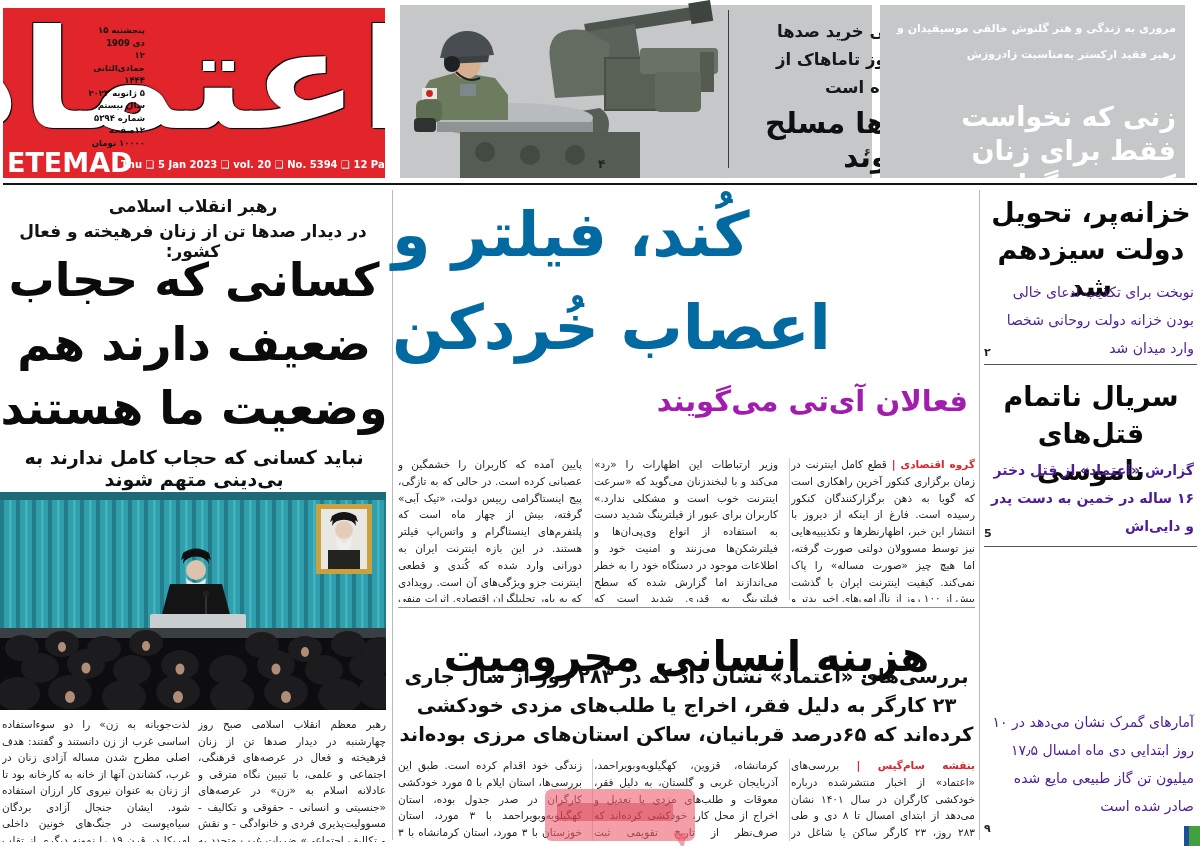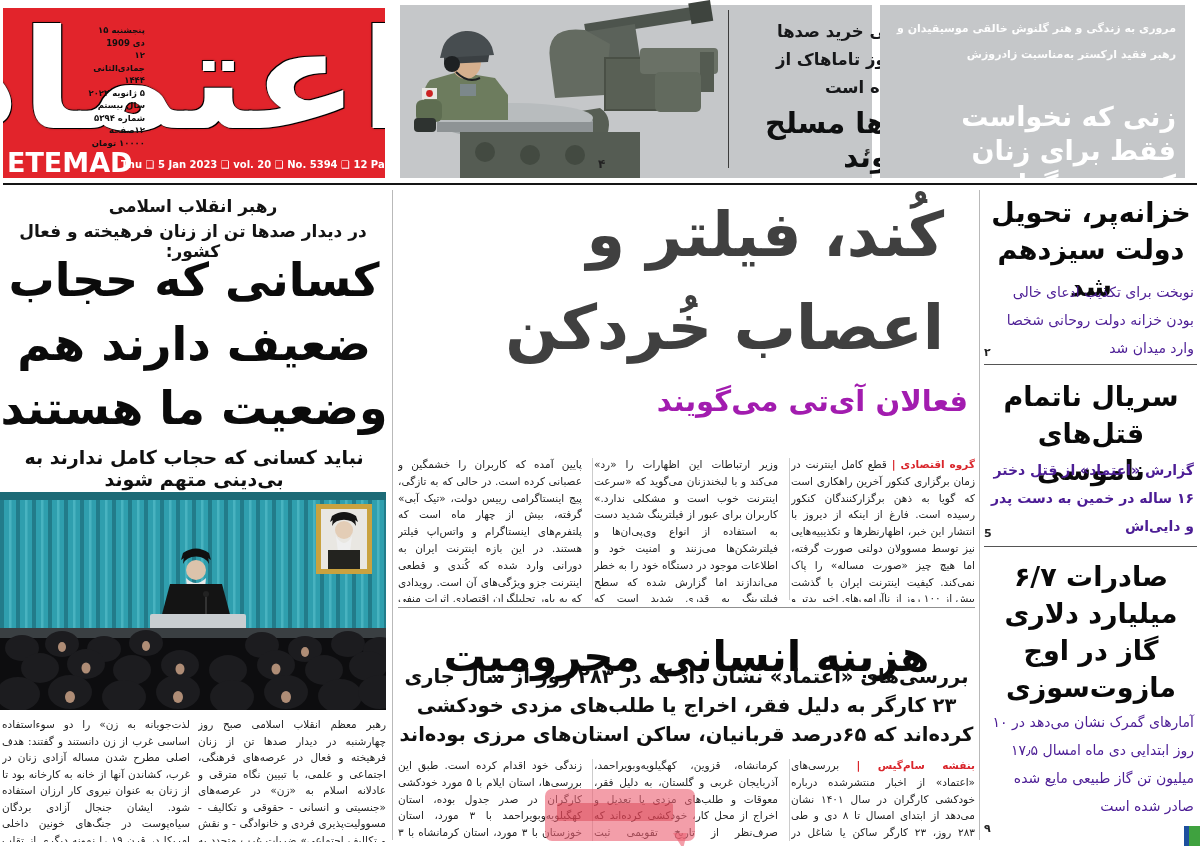--- a/index.html
+++ b/index.html
@@ -84,22 +84,22 @@
   #leader-photo { left:0px; top:492px; width:386px; height:218px; }
   .body-col {
     font-size:10.5px; line-height:16.5px; color:#1f1f1f; text-align:justify;
     direction:rtl;
   }
   #left-col-a { left:198px; top:716px; width:188px; height:126px; overflow:hidden; }
   #left-col-b { left:2px;  top:716px; width:188px; height:126px; overflow:hidden; }
 
   
   #center-headline {
-    left:376px; top:188px; width:568px; text-align:right;
-    font-size:62px; line-height:93px; font-weight:bold; color:#404040;
+    left:392px; top:188px; width:568px; text-align:left;
+    font-size:62px; line-height:93px; font-weight:bold; color:#0369a1;
   }
   #center-sub1 {
     left:400px; top:384px; width:568px; text-align:right;
     font-size:29px; font-weight:bold; color:#a21caf;
   }
   #center-sub2 {
     left:400px; top:418px; width:568px; text-align:right;
     font-size:23px; font-weight:bold; color:#101010;
   }
   .art-col { font-size:10.5px; line-height:16.8px; color:#242424; text-align:justify; direction:rtl; overflow:hidden; }
@@ -355,20 +355,19 @@
   <div id="sb1-headline" class="abs sb-headline rtl">خزانه‌پر، تحویل دولت سیزدهم شد</div>
   <div id="sb1-sub" class="abs sb-sub rtl">نوبخت برای تکذیب ادعای خالی بودن خزانه دولت روحانی شخصا وارد میدان شد</div>
   <div id="sb1-page" class="abs sb-page">۲</div>
   <div id="sb1-rule" class="abs sb-rule"></div>
 
   <div id="sb2-headline" class="abs sb-headline rtl">سریال ناتمام قتل‌های ناموسی</div>
   <div id="sb2-sub" class="abs sb-sub rtl">گزارش «اعتماد» از قتل دختر ۱۶ ساله در خمین به دست پدر و دایی‌اش</div>
   <div id="sb2-page" class="abs sb-page">5</div>
   <div id="sb2-rule" class="abs sb-rule"></div>
 
-  <div id="sb3-headline" class="abs sb-headline rtl">صادرات ۶/۷ میلیارد دلاری گاز در اوج مازوت‌سوزی</div>
   <div id="sb3-sub" class="abs sb-sub rtl">آمارهای گمرک نشان می‌دهد در ۱۰ روز ابتدایی دی ماه امسال ۱۷٫۵ میلیون تن گاز طبیعی مایع شده صادر شده است</div>
   <div id="sb3-page" class="abs sb-page">۹</div>
 
   <div id="corner-blue" class="abs"></div>
   <div id="corner-green" class="abs"></div>
 
 </div>
 
 </body></html>

